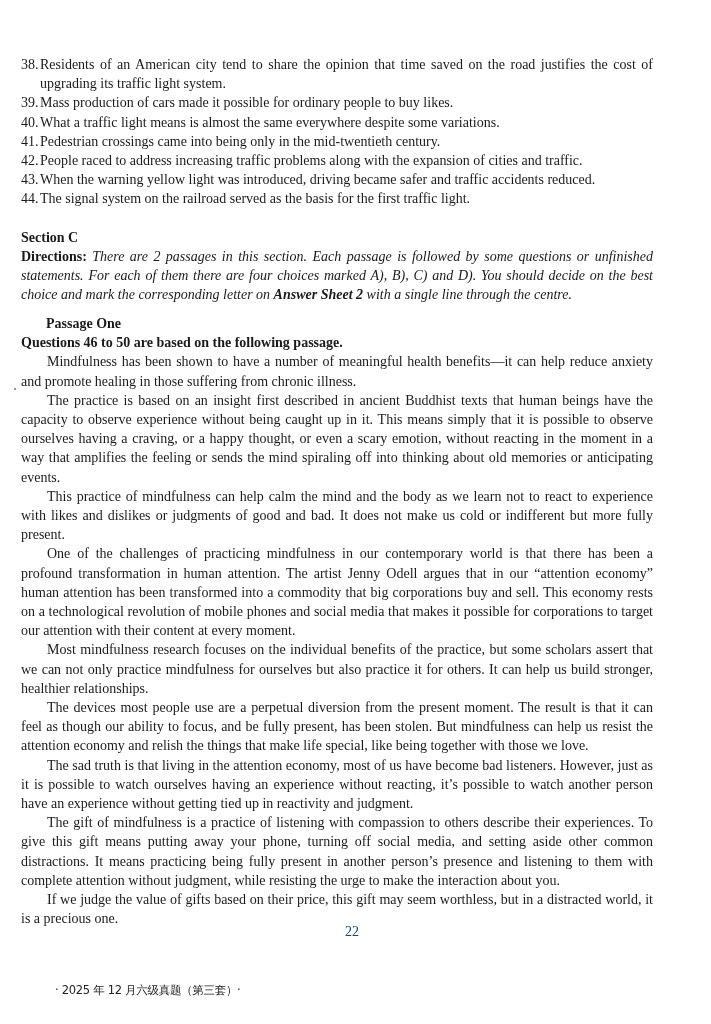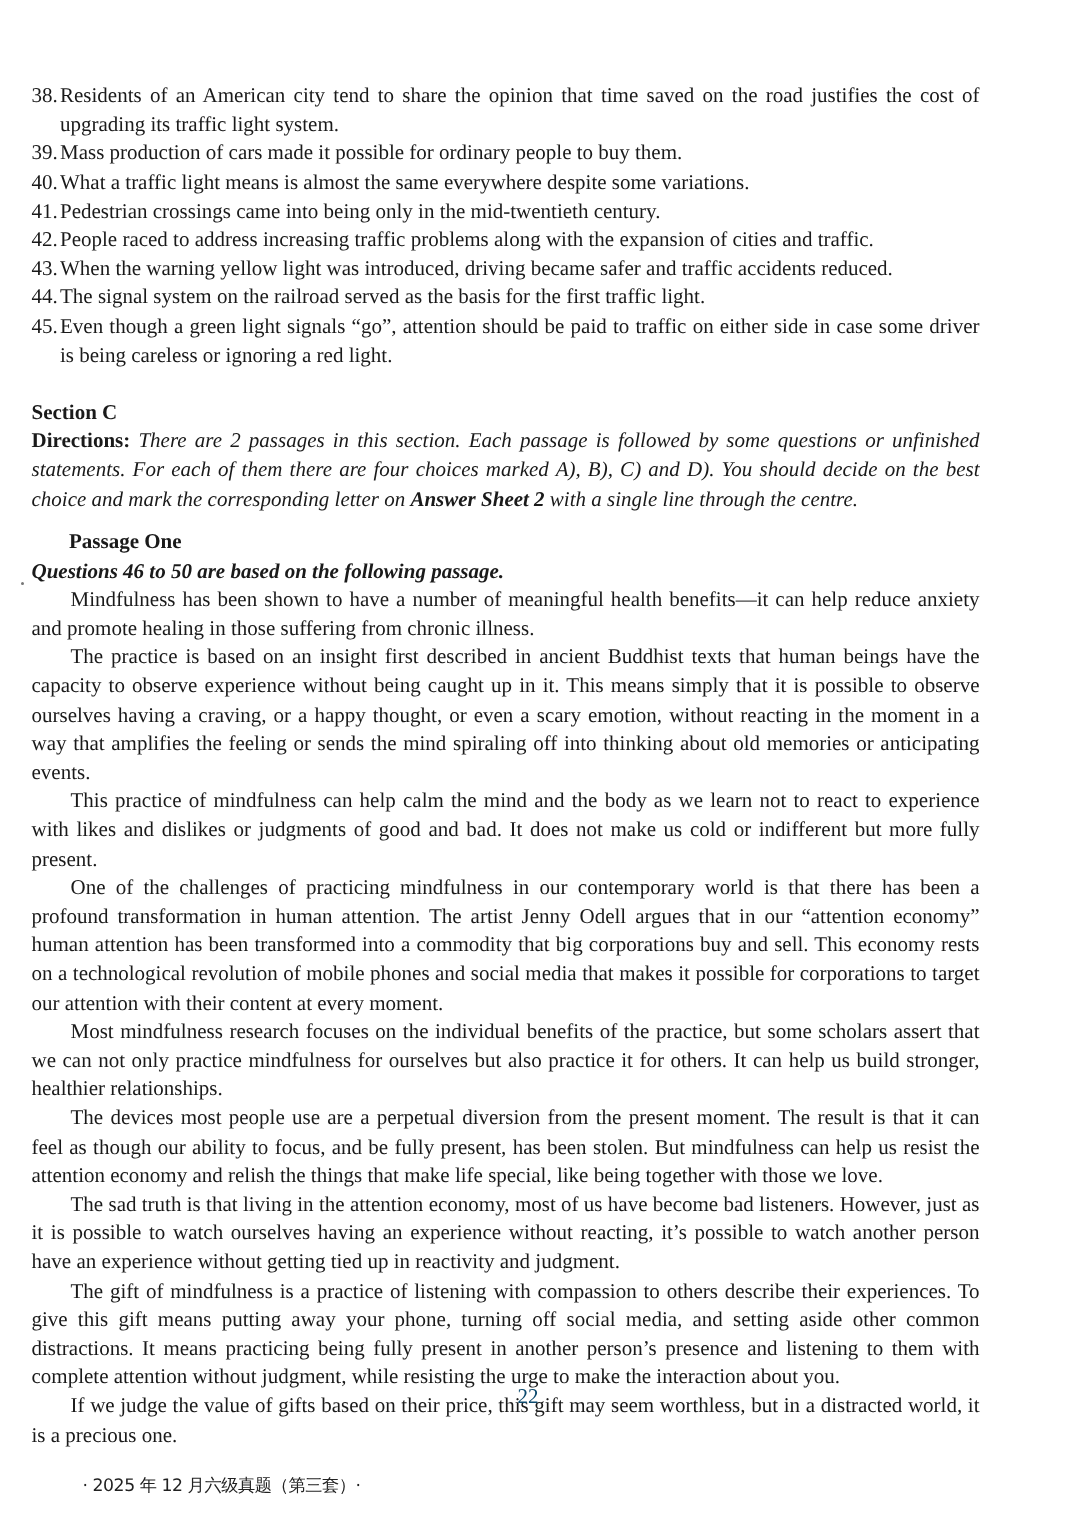--- a/index.html
+++ b/index.html
@@ -7,41 +7,40 @@
          font-family: "Liberation Serif", "DejaVu Serif", serif; color: #1a1a1a; }
   .page { position: absolute; left: 21px; top: 55px; width: 632px; font-size: 14px; line-height: 19.2px; text-align: justify; }
   .q-list { margin: 0; padding: 0; list-style: none; }
   .q-item { position: relative; padding-left: 19px; text-indent: 0; }
   .q-num { position: absolute; left: 0; top: 0; }
   .section-title { font-weight: bold; margin-top: 19px; }
   .directions b { font-weight: bold; font-style: normal; }
   .directions i { font-style: italic; }
   .directions i b { font-style: italic; font-weight: bold; }
   .passage-title { font-weight: bold; margin-top: 9.5px; margin-left: 25px; }
-  .passage-sub { font-weight: bold; font-style: italic; }
+  .passage-sub { font-weight: bold; }
   .para { text-indent: 26px; margin: 0; }
   .footer-left { position: absolute; left: 55px; top: 983px; font-size: 11.5px; color: #222; font-family: "DejaVu Sans", sans-serif; letter-spacing: -0.3px; }
   .footer-page { position: absolute; left: 345px; top: 924px; font-size: 14px; color: #0c4a6e; }
   .dot-mark { position: absolute; left: 14px; top: 388px; width: 2px; height: 2px; background: #777; border-radius: 1px; }
 </style>
 </head>
 <body>
 
 <div class="dot-mark"></div>
 
 <div class="page">
   <ul class="q-list">
     <li class="q-item"><span class="q-num">38.</span><span>Residents of an American city tend to share the opinion that time saved on the road justifies the cost of upgrading its traffic light system.</span></li>
-    <li class="q-item"><span class="q-num">39.</span><span>Mass production of cars made it possible for ordinary people to buy them.</span></li>
+    <li class="q-item"><span class="q-num">39.</span><span>Mass production of cars made it possible for ordinary people to buy likes.</span></li>
     <li class="q-item"><span class="q-num">40.</span><span>What a traffic light means is almost the same everywhere despite some variations.</span></li>
     <li class="q-item"><span class="q-num">41.</span><span>Pedestrian crossings came into being only in the mid-twentieth century.</span></li>
     <li class="q-item"><span class="q-num">42.</span><span>People raced to address increasing traffic problems along with the expansion of cities and traffic.</span></li>
     <li class="q-item"><span class="q-num">43.</span><span>When the warning yellow light was introduced, driving became safer and traffic accidents reduced.</span></li>
     <li class="q-item"><span class="q-num">44.</span><span>The signal system on the railroad served as the basis for the first traffic light.</span></li>
-    <li class="q-item"><span class="q-num">45.</span><span>Even though a green light signals “go”, attention should be paid to traffic on either side in case some driver is being careless or ignoring a red light.</span></li>
   </ul>
 
   <div class="section-title">Section C</div>
   <div class="directions"><b>Directions:</b><i><span> There are 2 passages in this section. Each passage is followed by some questions or unfinished statements. For each of them there are four choices marked A), B), C) and D). You should decide on the best choice and mark the corresponding letter on </span><b>Answer Sheet 2</b><span> with a single line through the centre.</span></i></div>
 
   <div class="passage-title">Passage One</div>
   <div class="passage-sub">Questions 46 to 50 are based on the following passage.</div>
 
   <p class="para">Mindfulness has been shown to have a number of meaningful health benefits—it can help reduce anxiety and promote healing in those suffering from chronic illness.</p>
   <p class="para">The practice is based on an insight first described in ancient Buddhist texts that human beings have the capacity to observe experience without being caught up in it. This means simply that it is possible to observe ourselves having a craving, or a happy thought, or even a scary emotion, without reacting in the moment in a way that amplifies the feeling or sends the mind spiraling off into thinking about old memories or anticipating events.</p>

